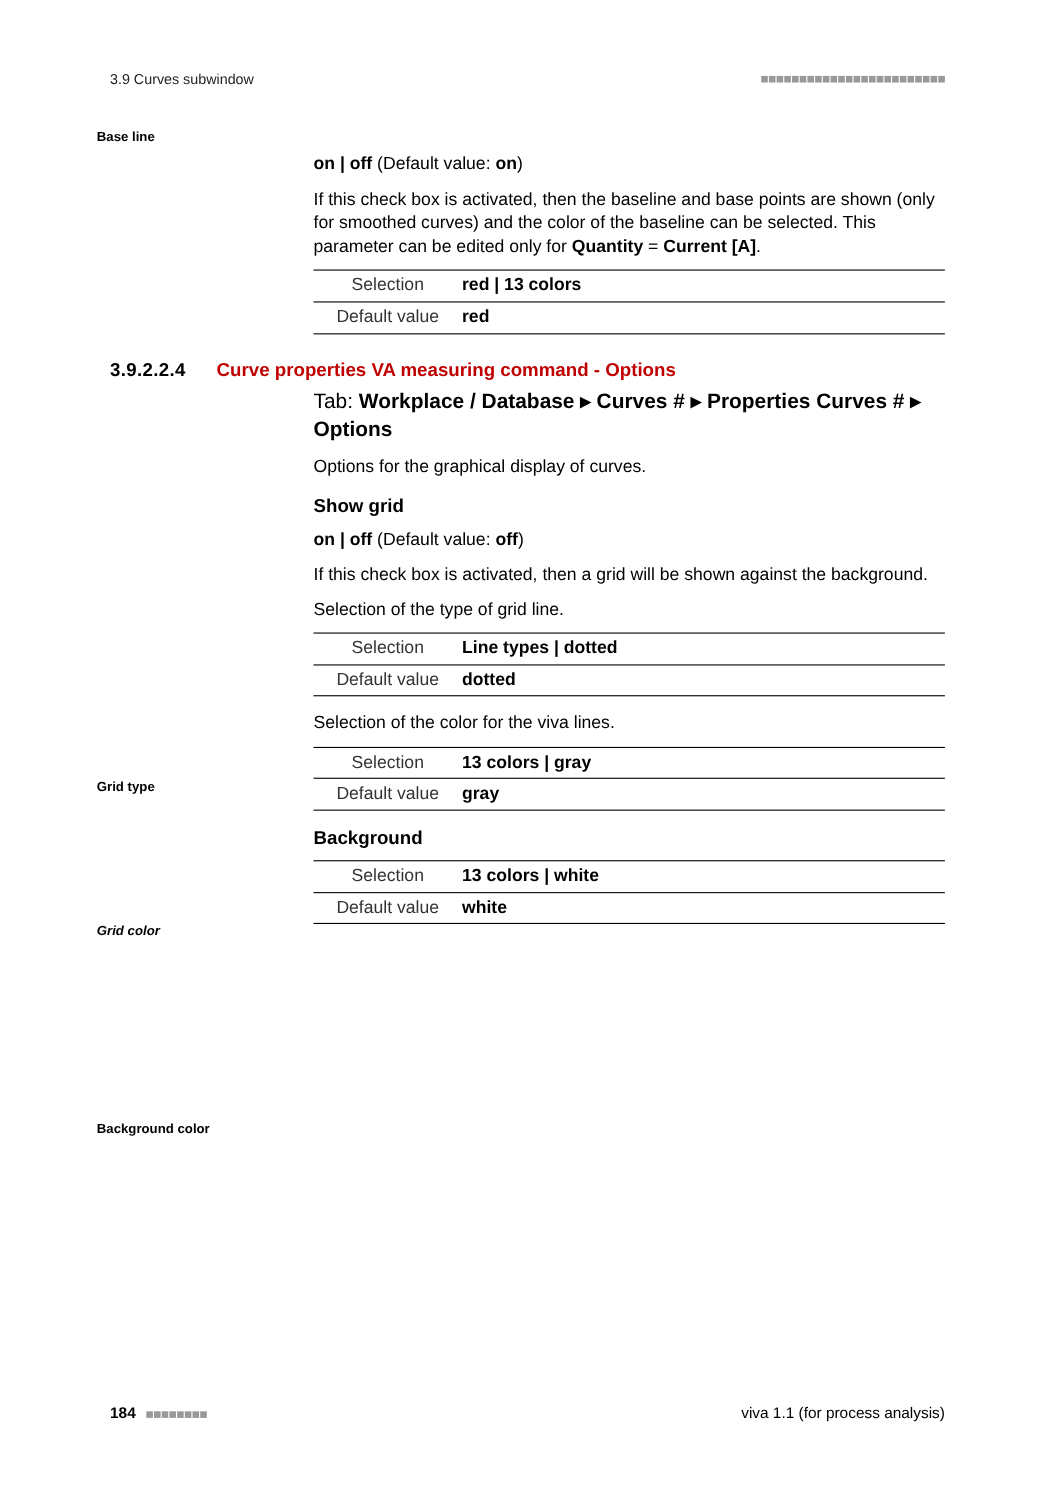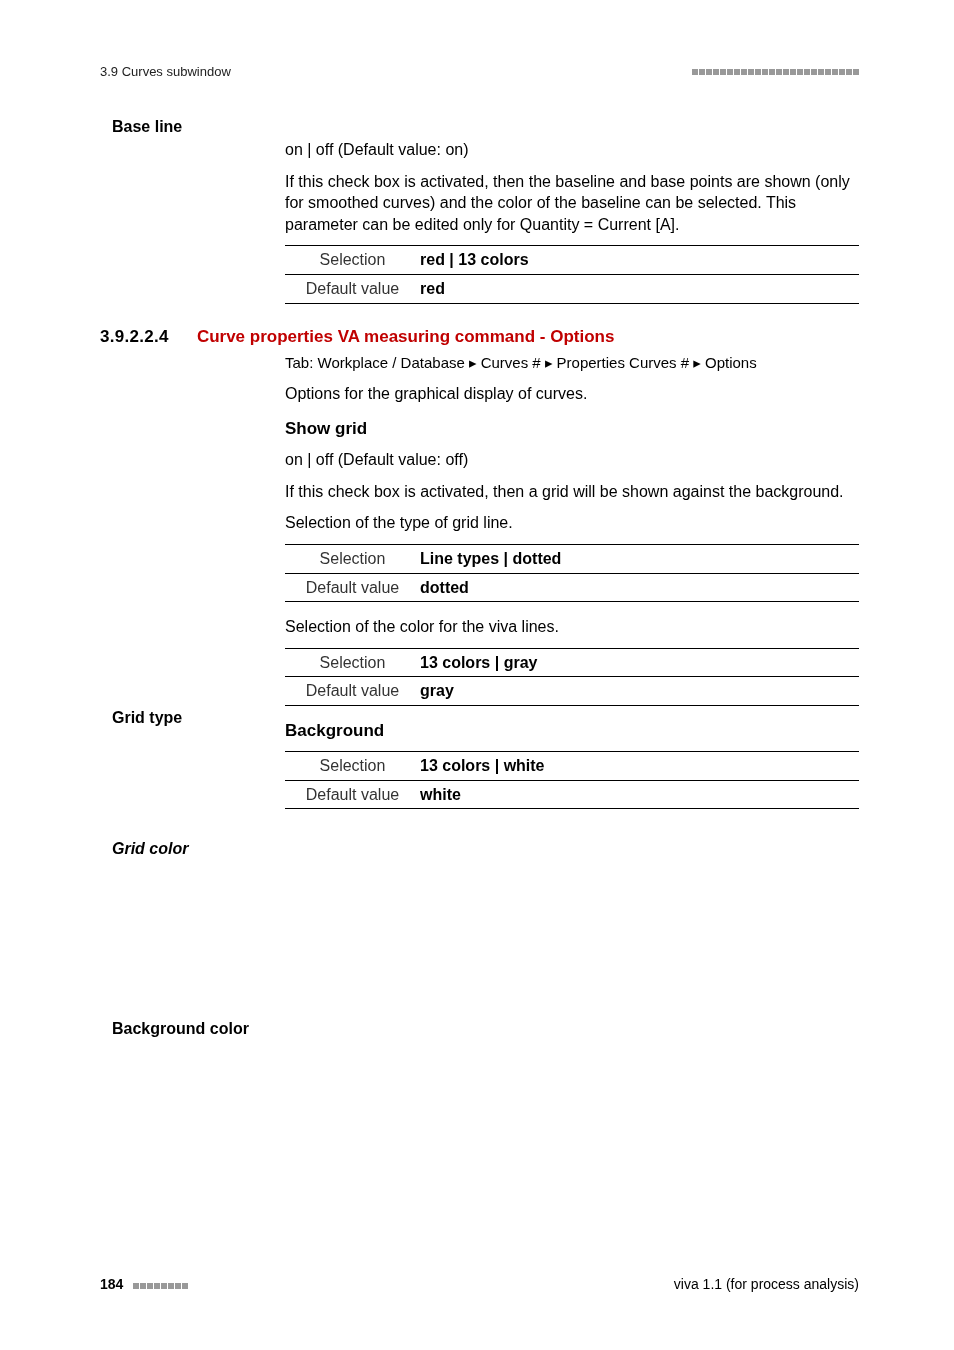--- a/index.html
+++ b/index.html
@@ -38,31 +38,31 @@
     width: 6px;
     height: 6px;
     background: #999;
   }
   .content {
     font-size: 16px;
     line-height: 1.35;
   }
   .label-col {
     position: absolute;
-    left: 112px;
+    left: 88px;
     font-weight: 700;
-    font-size: 16px;
+    font-size: 12px;
   }
   .body-col {
     margin-left: 185px;
   }
   .para {
     margin: 4px 0 10px 0;
   }
-  .bold { font-weight: 400; }
+  .bold { font-weight: 700; }
   .prop-table {
     width: 100%;
     border-collapse: collapse;
     margin: 6px 0 14px 0;
   }
   .prop-table tr td {
     border-top: 1px solid #000;
     border-bottom: 1px solid #000;
     padding: 3px 0;
   }
@@ -82,21 +82,21 @@
     display: flex;
     gap: 28px;
     margin: 22px 0 4px 0;
   }
   .section-title {
     color: #c00000;
     font-weight: 900;
     font-size: 17px;
   }
   .tabline {
-    font-size: 15px;
+    font-size: 19px;
     margin: 4px 0 10px 0;
   }
   .subhead {
     font-weight: 900;
     font-size: 17px;
     margin: 14px 0 8px 0;
   }
   .footer {
     position: absolute;
     bottom: 58px;

